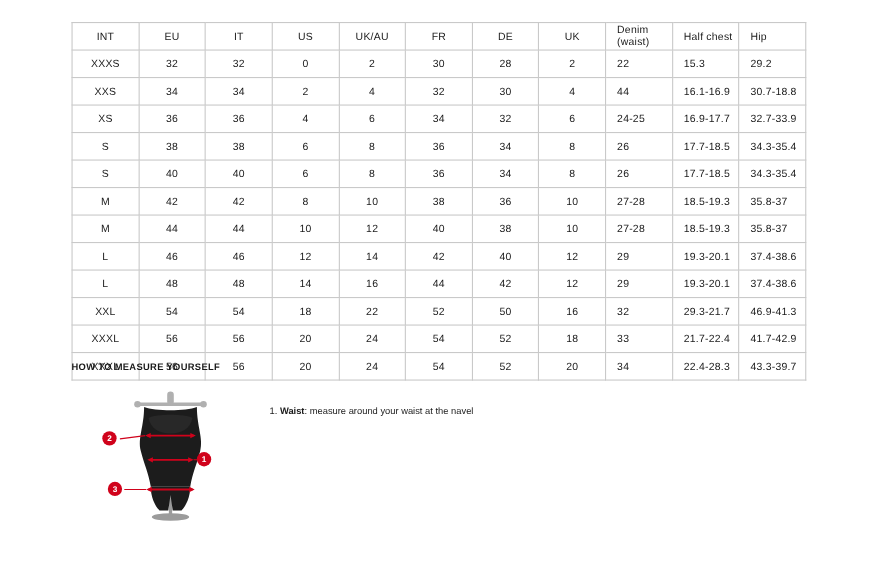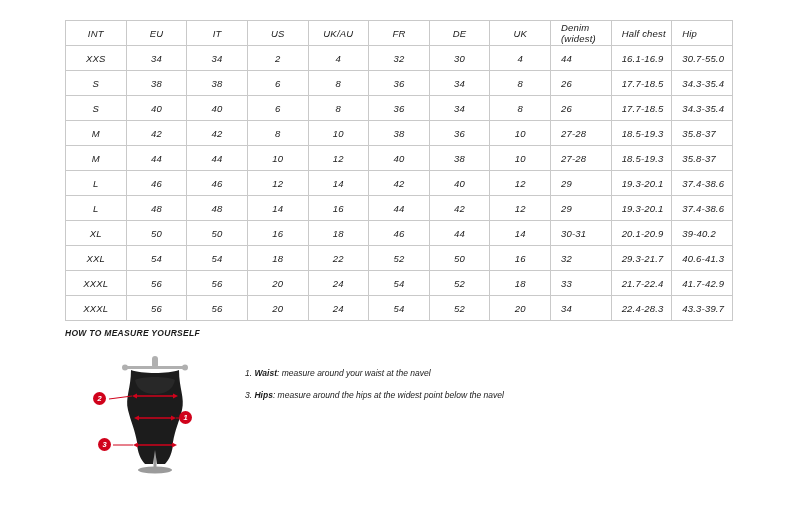--- a/index.html
+++ b/index.html
@@ -12,21 +12,20 @@
     height: 519px;
     font-family: "Liberation Sans", sans-serif;
     color: #1a1a1a;
     position: relative;
     overflow: hidden;
   }
   .page {
     position: relative;
     width: 736px;
     height: 519px;
-    font-style: italic;
   }
   
   .size-table-wrap {
     position: absolute;
     left: 65px;
     top: 20px;
     width: 668px;
   }
   table.size-table {
     border-collapse: collapse;
@@ -127,38 +126,64 @@
       <thead>
         <tr id="header-row">
             <th>INT</th>
             <th>EU</th>
             <th>IT</th>
             <th>US</th>
             <th>UK/AU</th>
             <th>FR</th>
             <th>DE</th>
             <th>UK</th>
-            <th class="denim">Denim (widest)</th>
+            <th class="denim">Denim (waist)</th>
             <th class="halfchest">Half chest</th>
             <th class="hip">Hip</th>
           </tr>
       </thead>
       <tbody id="table-body">
+          <tr>
+            <td>XXXS</td>
+            <td>32</td>
+            <td>32</td>
+            <td>0</td>
+            <td>2</td>
+            <td>30</td>
+            <td>28</td>
+            <td>2</td>
+            <td class="denim">22</td>
+            <td class="halfchest">15.3</td>
+            <td class="hip">29.2</td>
+          </tr>
           <tr>
             <td>XXS</td>
             <td>34</td>
             <td>34</td>
             <td>2</td>
             <td>4</td>
             <td>32</td>
             <td>30</td>
             <td>4</td>
             <td class="denim">44</td>
             <td class="halfchest">16.1-16.9</td>
-            <td class="hip">30.7-55.0</td>
+            <td class="hip">30.7-18.8</td>
+          </tr>
+          <tr>
+            <td>XS</td>
+            <td>36</td>
+            <td>36</td>
+            <td>4</td>
+            <td>6</td>
+            <td>34</td>
+            <td>32</td>
+            <td>6</td>
+            <td class="denim">24-25</td>
+            <td class="halfchest">16.9-17.7</td>
+            <td class="hip">32.7-33.9</td>
           </tr>
           <tr>
             <td>S</td>
             <td>38</td>
             <td>38</td>
             <td>6</td>
             <td>8</td>
             <td>36</td>
             <td>34</td>
             <td>8</td>
@@ -225,44 +250,31 @@
             <td>14</td>
             <td>16</td>
             <td>44</td>
             <td>42</td>
             <td>12</td>
             <td class="denim">29</td>
             <td class="halfchest">19.3-20.1</td>
             <td class="hip">37.4-38.6</td>
           </tr>
           <tr>
-            <td>XL</td>
-            <td>50</td>
-            <td>50</td>
-            <td>16</td>
-            <td>18</td>
-            <td>46</td>
-            <td>44</td>
-            <td>14</td>
-            <td class="denim">30-31</td>
-            <td class="halfchest">20.1-20.9</td>
-            <td class="hip">39-40.2</td>
-          </tr>
-          <tr>
             <td>XXL</td>
             <td>54</td>
             <td>54</td>
             <td>18</td>
             <td>22</td>
             <td>52</td>
             <td>50</td>
             <td>16</td>
             <td class="denim">32</td>
             <td class="halfchest">29.3-21.7</td>
-            <td class="hip">40.6-41.3</td>
+            <td class="hip">46.9-41.3</td>
           </tr>
           <tr>
             <td>XXXL</td>
             <td>56</td>
             <td>56</td>
             <td>20</td>
             <td>24</td>
             <td>54</td>
             <td>52</td>
             <td>18</td>
@@ -324,18 +336,17 @@
           <line x1="37" y1="46" x2="14" y2="49" stroke="#d0021b" stroke-width="1"></line>
           <line x1="38" y1="95" x2="18" y2="95" stroke="#d0021b" stroke-width="1"></line>
         </svg>
         <div class="badge badge-1">1</div>
         <div class="badge badge-2">2</div>
         <div class="badge badge-3">3</div>
       </div>
 
       <div class="notes" id="notes-list">
           <div class="note-line"><span>1. </span><b>Waist</b><span>: measure around your waist at the navel</span></div>
-          <div class="note-line"><span>3. </span><b>Hips</b><span>: measure around the hips at the widest point below the navel</span></div>
         </div>
     </div>
   </div>
 
 </div>
 
 </body></html>

